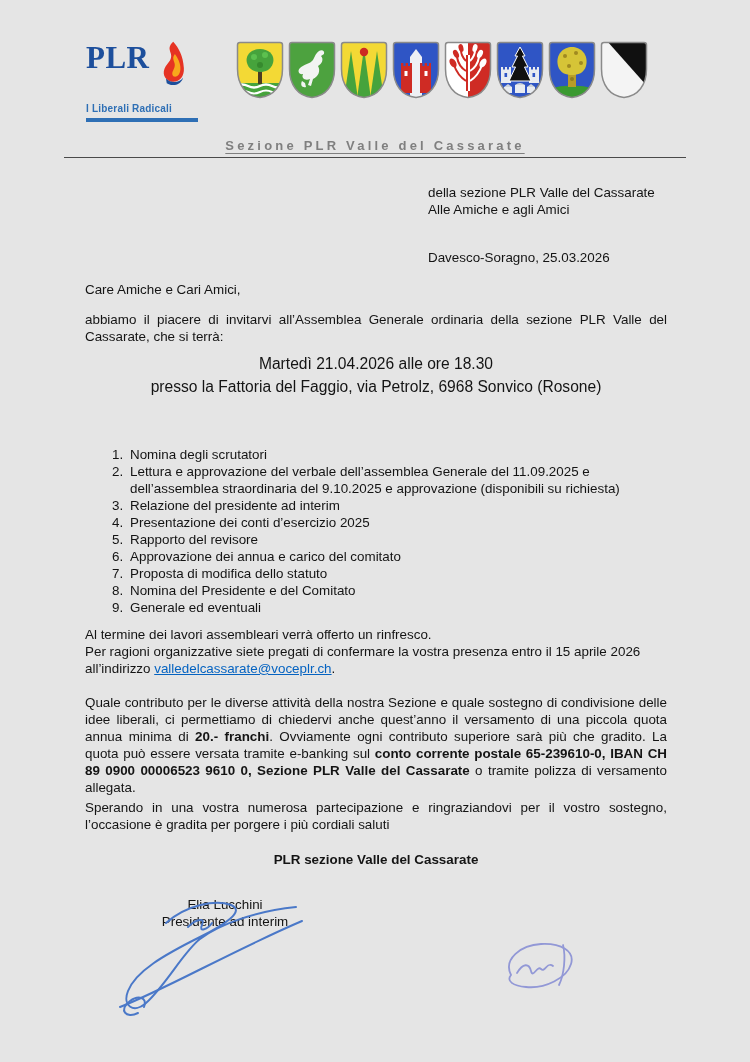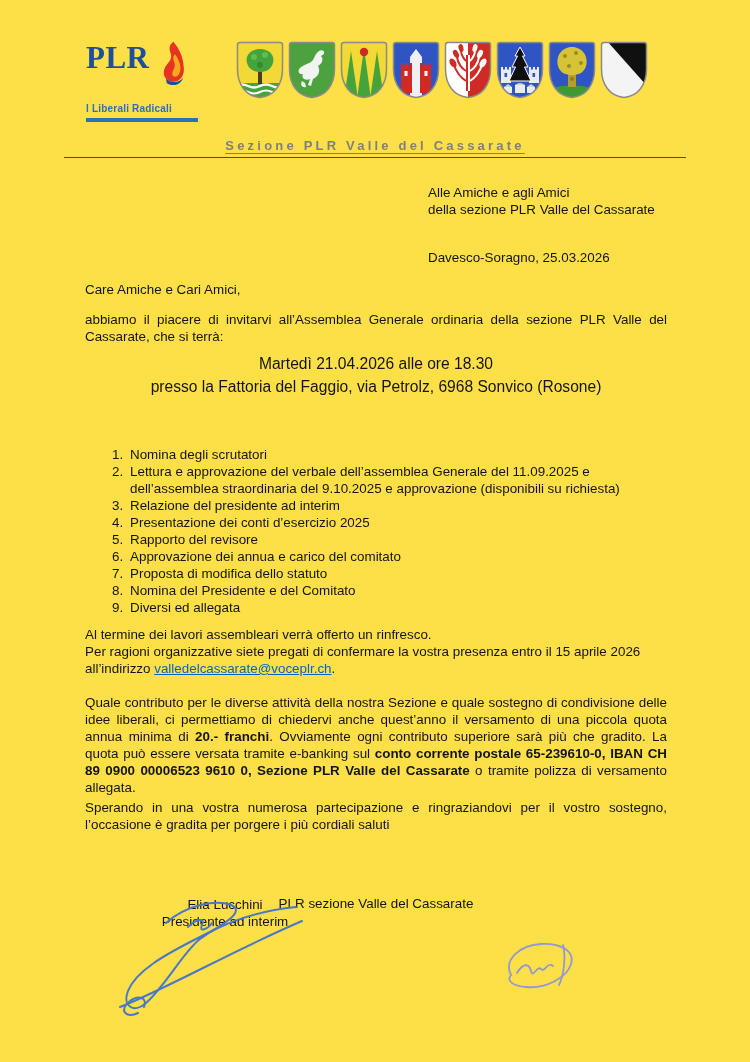--- a/index.html
+++ b/index.html
@@ -1,18 +1,18 @@
 <!DOCTYPE html>
 <html><head>
 <meta charset="utf-8">
 <style>
   * { margin:0; padding:0; box-sizing:border-box; }
   html,body { background:#ffffff; }
   body { width:750px; height:1062px; font-family:"Liberation Sans",sans-serif; color:#141414; overflow:hidden; }
-  .page { position:relative; width:750px; height:1062px; background:#fde047; }
+  .page { position:relative; width:750px; height:1062px; background:#e5e5e5; }
 
   
   .logo { position:absolute; left:86px; top:43px; width:116px; }
   .logo-top { display:flex; align-items:flex-start; }
   .plr-acronym { font-family:"Liberation Serif",serif; font-weight:bold; font-size:31px; line-height:30px; color:#1d4f9c; letter-spacing:.5px; }
   .flame { margin-left:2px; margin-top:-2px; }
   .plr-tagline { font-size:10px; font-weight:bold; color:#2e6fb5; margin-top:18px; letter-spacing:.2px; }
   .logo-bar { height:4px; background:#2e6fb5; margin-top:4px; width:112px; }
 
   .shields { position:absolute; left:236px; top:41px; display:flex; gap:4px; }
@@ -32,21 +32,21 @@
   .event { position:absolute; left:85px; top:352px; width:582px; text-align:center; font-size:15.6px; line-height:23px; }
   .event .when { font-weight:normal; }
   .agenda-intro { position:absolute; left:85px; top:417px; }
   .agenda { position:absolute; left:85px; top:446px; width:582px; }
   .agenda ol { margin-left:25px; padding-left:17px; }
   .agenda li { font-size:13.4px; line-height:17px; padding-left:3px; }
   .rinfresco { position:absolute; left:85px; top:626px; width:582px; }
   .email-link { color:#0563c1; text-decoration:underline; cursor:pointer; }
   .quota { position:absolute; left:85px; top:694px; width:582px; text-align:justify; }
   .thanks { position:absolute; left:85px; top:799px; width:582px; text-align:justify; }
-  .orgname { position:absolute; left:85px; top:851px; width:582px; text-align:center; font-weight:normal;margin-top:44px; }
+  .orgname { position:absolute; left:85px; top:851px; width:582px; text-align:center; font-weight:bold; }
   b { font-weight:bold; }
 
   
   .sig-left  { position:absolute; left:140px; top:896px; width:170px; text-align:center; }
   .sig-right { position:absolute; left:475px; top:896px; width:150px; text-align:center; }
   .sig-svg { position:absolute; pointer-events:none; }
   .sig-svg.left  { left:104px; top:893px; }
   .sig-svg.right { left:493px; top:933px; }
 </style>
 </head>
@@ -232,22 +232,22 @@
       </g>
       <path d="M4 1.5 H44 Q46.5 1.5 46.5 4 V28 C46.5 44 38 55 24 56.5 C10 55 1.5 44 1.5 28 V4 Q1.5 1.5 4 1.5 Z" fill="none" stroke="#8a8a8a" stroke-width="1.5"></path>
     </svg>
   </div>
 
   <div class="section-title-row">
     <span class="section-title">Sezione PLR Valle del Cassarate</span>
   </div>
 
   <div class="recipient txt">
+    <div>della sezione PLR Valle del Cassarate</div>
     <div>Alle Amiche e agli Amici</div>
-    <div>della sezione PLR Valle del Cassarate</div>
   </div>
   <div class="dateline txt">Davesco-Soragno, 25.03.2026</div>
 
   <div class="salutation txt">Care Amiche e Cari Amici,</div>
   <p class="intro txt">abbiamo il piacere di invitarvi all’Assemblea Generale ordinaria della sezione PLR Valle del Cassarate, che si terrà:</p>
 
   <div class="event">
     <div class="when">Martedì 21.04.2026 alle ore 18.30</div>
     <div class="where">presso la Fattoria del Faggio, via Petrolz, 6968 Sonvico (Rosone)</div>
   </div>
@@ -255,21 +255,21 @@
   <div class="agenda">
     <ol>
       <li>Nomina degli scrutatori</li>
       <li>Lettura e approvazione del verbale dell’assemblea Generale del 11.09.2025 e dell’assemblea straordinaria del 9.10.2025 e approvazione (disponibili su richiesta)</li>
       <li>Relazione del presidente ad interim</li>
       <li>Presentazione dei conti d’esercizio 2025</li>
       <li>Rapporto del revisore</li>
       <li>Approvazione dei annua e carico del comitato</li>
       <li>Proposta di modifica dello statuto</li>
       <li>Nomina del Presidente e del Comitato</li>
-      <li>Diversi ed allegata</li>
+      <li>Generale ed eventuali</li>
     </ol>
   </div>
 
   <p class="rinfresco txt">
     <span>Al termine dei lavori assembleari verrà offerto un rinfresco.</span><br>
     <span>Per ragioni organizzative siete pregati di confermare la vostra presenza entro il 15 aprile 2026 all’indirizzo </span><span class="email-link">valledelcassarate@voceplr.ch</span><span>.</span>
   </p>
 
   <p class="quota txt">
     <span>Quale contributo per le diverse attività della nostra Sezione e quale sostegno di condivisione delle idee liberali, ci permettiamo di chiedervi anche quest’anno il versamento di una piccola quota annua minima di </span><b>20.- franchi</b><span>. Ovviamente ogni contributo superiore sarà più che gradito. La quota può essere versata tramite e-banking sul </span><b>conto corrente postale 65-239610-0, IBAN CH 89 0900 00006523 9610 0, Sezione PLR Valle del Cassarate</b><span> o tramite polizza di versamento allegata.</span>

